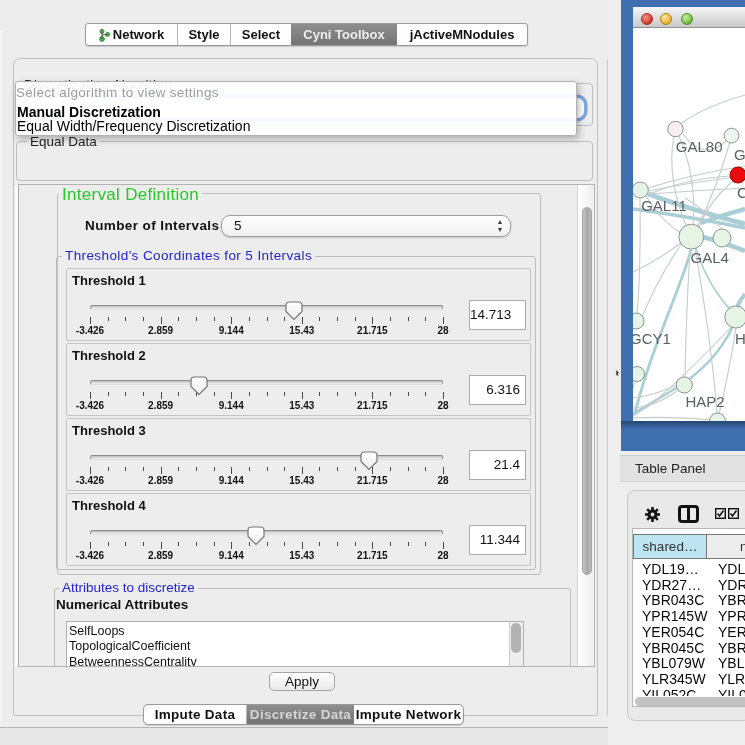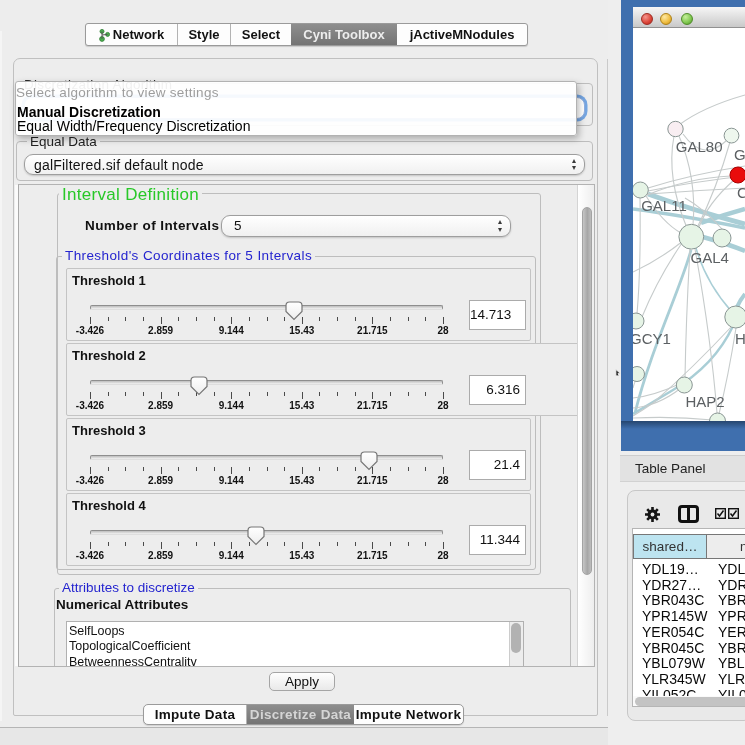--- a/index.html
+++ b/index.html
@@ -31,25 +31,20 @@
   </div>
 
   <div class="abs" style="left:13px;top:58px;width:585px;height:658px;background:#ededed;border:1px solid #c0c0c0;border-radius:7px 7px 2px 2px;"></div>
 
   <div class="abs" style="left:16px;top:83px;width:577px;height:43px;border:1px solid #bdbdbd;border-radius:4px;"></div>
   <div class="abs" style="left:21px;top:77px;font-size:13.5px;letter-spacing:0.3px;color:#2b2b2b;background:#ededed;padding:0 3px;">Discretization Algorithm</div>
   <div class="abs" style="left:24px;top:97px;width:561px;height:22px;background:#fff;border:1px solid #8faee0;border-radius:8px;box-shadow:0 0 0 2.5px rgba(86,148,222,0.8);"></div>
 
   <div class="abs" style="left:16px;top:141px;width:577px;height:40px;border:1px solid #bdbdbd;border-radius:4px;"></div>
   <div class="abs" style="left:27px;top:134px;font-size:13.5px;color:#222;background:#ededed;padding:0 3px;">Equal Data</div>
-  <div class="abs" style="left:24px;top:154px;width:561px;height:21px;background:linear-gradient(#ffffff,#f0f0f0);border:1px solid #9e9e9e;border-radius:9px;box-shadow:0 1px 2px rgba(0,0,0,0.18);">
-    <div class="abs" style="left:9px;top:2px;font-size:14px;letter-spacing:0.2px;color:#111;">galFiltered.sif default node</div>
-    <div class="abs" style="right:8px;top:4px;width:0;height:0;border-left:2.5px solid transparent;border-right:2.5px solid transparent;border-bottom:4.5px solid #3a3a3a;"></div>
-    <div class="abs" style="right:8px;bottom:4px;width:0;height:0;border-left:2.5px solid transparent;border-right:2.5px solid transparent;border-top:4.5px solid #3a3a3a;"></div>
-  </div>
 
   <div class="abs" style="left:607px;top:59px;width:1px;height:657px;background:#cacaca;"></div>
 
   <div class="abs" style="left:15px;top:81px;width:562px;height:55px;background:rgba(255,255,255,0.93);border:1px solid #b2b2b2;border-radius:3px;box-shadow:2px 3px 7px rgba(0,0,0,0.28);z-index:40;">
     <div class="abs" style="left:0;top:3px;width:100%;text-align:left;font-size:13.5px;letter-spacing:0.3px;color:#9d9d9d;">Select algorithm to view settings</div>
     <div class="abs" style="left:1px;top:21.5px;font-size:14px;font-weight:bold;color:#000;">Manual Discretization</div>
     <div class="abs" style="left:1px;top:36px;font-size:14px;color:#000;">Equal Width/Frequency Discretization</div>
   </div>
 
   <div class="abs" style="left:18px;top:184px;width:577px;height:483px;border:1px solid #b3b3b3;border-left:1px solid #a9a9a9;"></div>
@@ -107,21 +102,21 @@
             <defs>
               <linearGradient id="thg0" x1="0" y1="0" x2="0" y2="1">
                 <stop offset="0" stop-color="#ffffff"></stop>
                 <stop offset="1" stop-color="#ededed"></stop>
               </linearGradient>
             </defs>
             <path d="M1 4.5 Q1 1 4.5 1 L13.5 1 Q17 1 17 4.5 L17 10.5 L9 18.5 L1 10.5 Z" fill="url(#thg0)" stroke="#767676" stroke-width="1.2"></path>
           </svg>
           <div class="abs" style="left:402px;top:31px;width:57px;height:30px;background:#fff;border:1px solid #ababab;font-size:13.5px;color:#111;text-align:right;line-height:28px;padding-right:15px;">14.713</div>
         </div>
-        <div class="abs" style="left:47px;top:158px;width:518px;height:73px;border:1px solid #c4c4c4;border-radius:2px;background:#ededed;">
+        <div class="abs" style="left:47px;top:158px;width:465px;height:73px;border:1px solid #c4c4c4;border-radius:2px;background:#ededed;">
           <div class="abs" style="left:5px;top:4px;font-size:13px;font-weight:bold;color:#111;">Threshold 2</div>
           <div class="abs" style="left:23px;top:36px;width:353px;height:5px;border:1px solid #8e8e8e;border-bottom-color:#dedede;border-radius:2px;background:linear-gradient(#bdbdbd,#f2f2f2);"></div>
           <div class="abs" style="left:23.00px;top:48px;width:1px;height:6.5px;background:#4a4a4a;"></div>
           <div class="abs" style="left:40.65px;top:48px;width:1px;height:4.2px;background:#4a4a4a;"></div>
           <div class="abs" style="left:58.30px;top:48px;width:1px;height:4.2px;background:#4a4a4a;"></div>
           <div class="abs" style="left:75.95px;top:48px;width:1px;height:4.2px;background:#4a4a4a;"></div>
           <div class="abs" style="left:93.60px;top:48px;width:1px;height:6.5px;background:#4a4a4a;"></div>
           <div class="abs" style="left:111.25px;top:48px;width:1px;height:4.2px;background:#4a4a4a;"></div>
           <div class="abs" style="left:128.90px;top:48px;width:1px;height:4.2px;background:#4a4a4a;"></div>
           <div class="abs" style="left:146.55px;top:48px;width:1px;height:4.2px;background:#4a4a4a;"></div>

